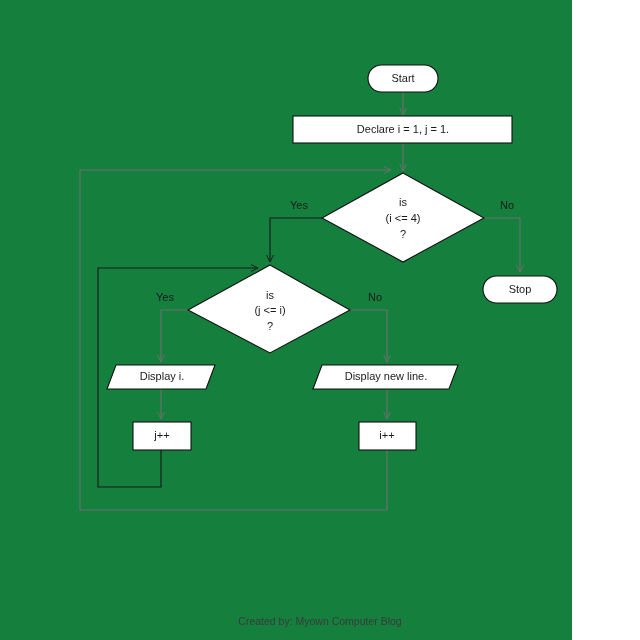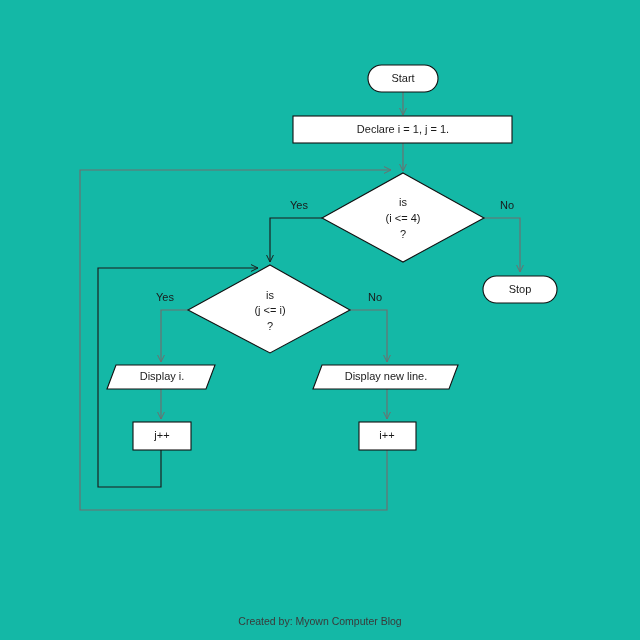--- a/index.html
+++ b/index.html
@@ -2,23 +2,23 @@
 <html><head>
 <meta charset="utf-8">
 <style>
   html, body {
     margin: 0;
     padding: 0;
     background: #ffffff;
   }
   #canvas {
     position: relative;
-    width: 640px;
+    width: 572px;
     height: 640px;
-    background: #14b8a6;
+    background: #15803d;
     overflow: hidden;
     font-family: "Liberation Sans", sans-serif;
   }
   #flow-svg {
     position: absolute;
     left: 0;
     top: 0;
     width: 640px;
     height: 640px;
   }

